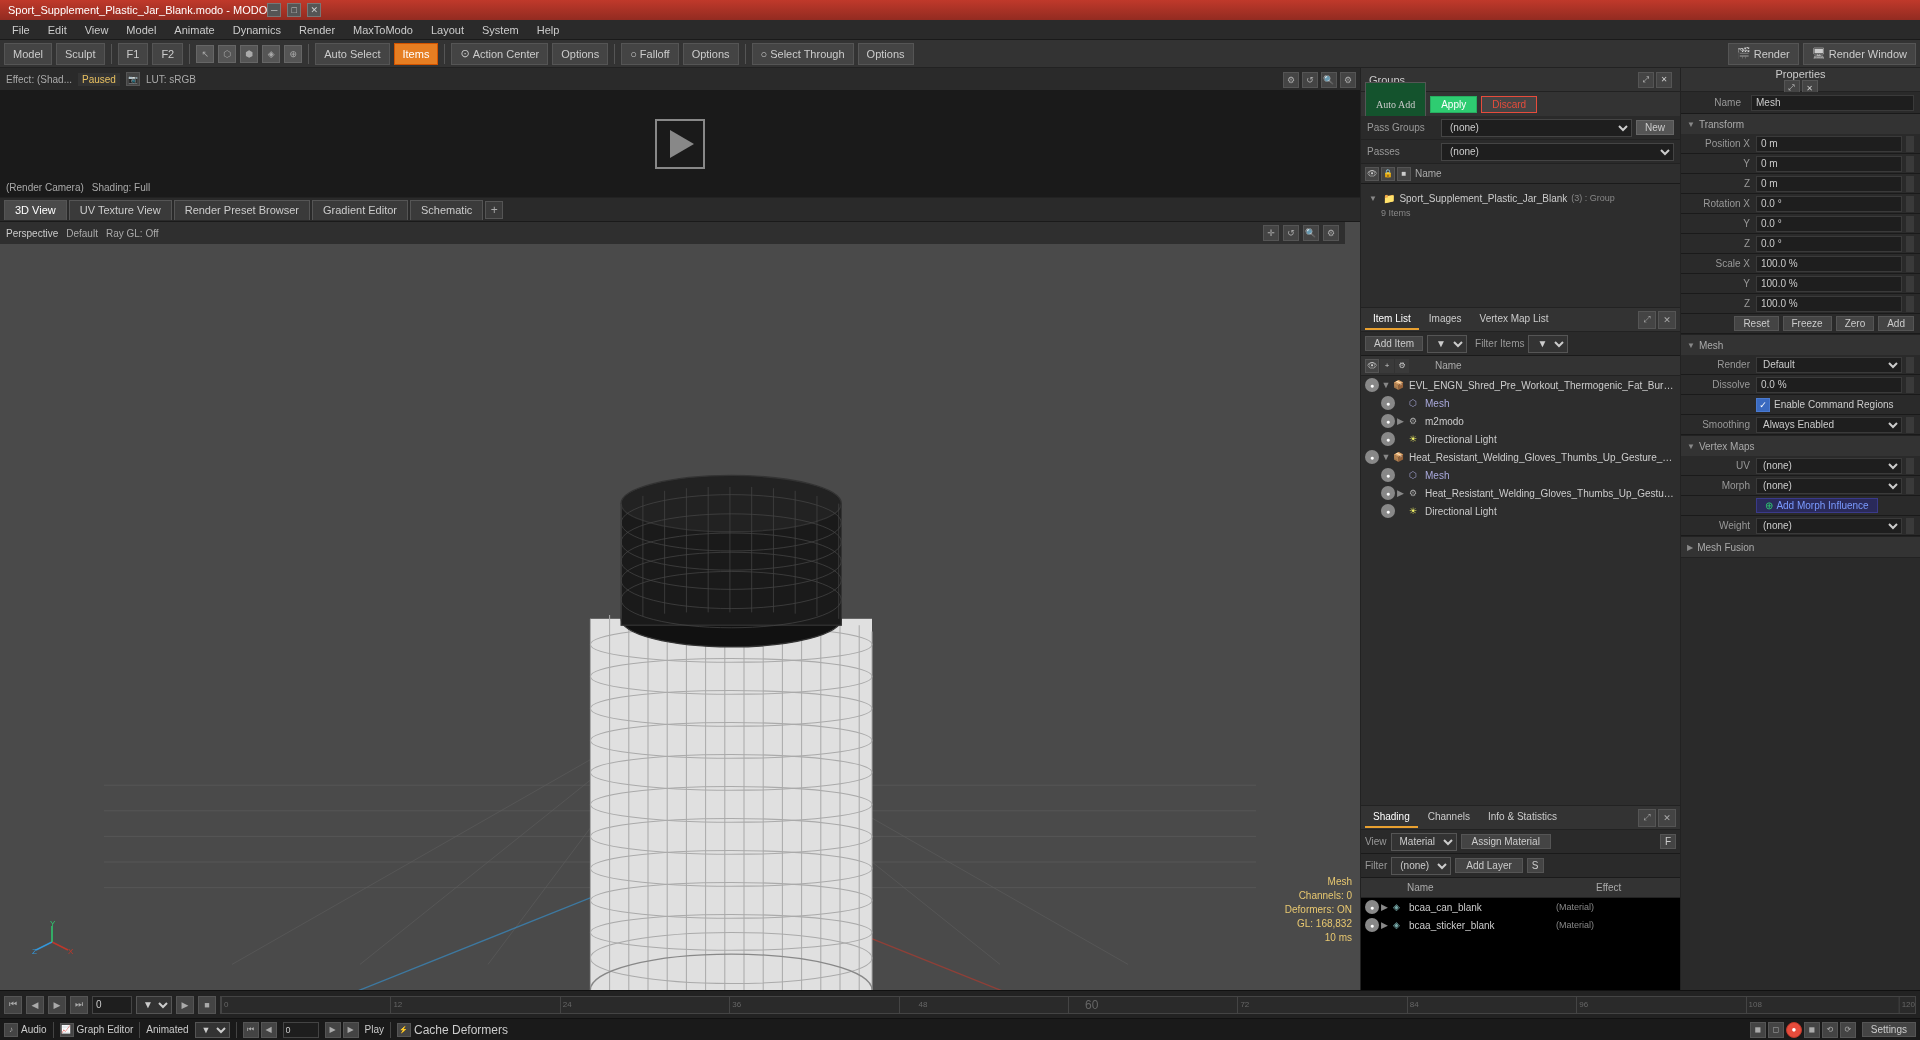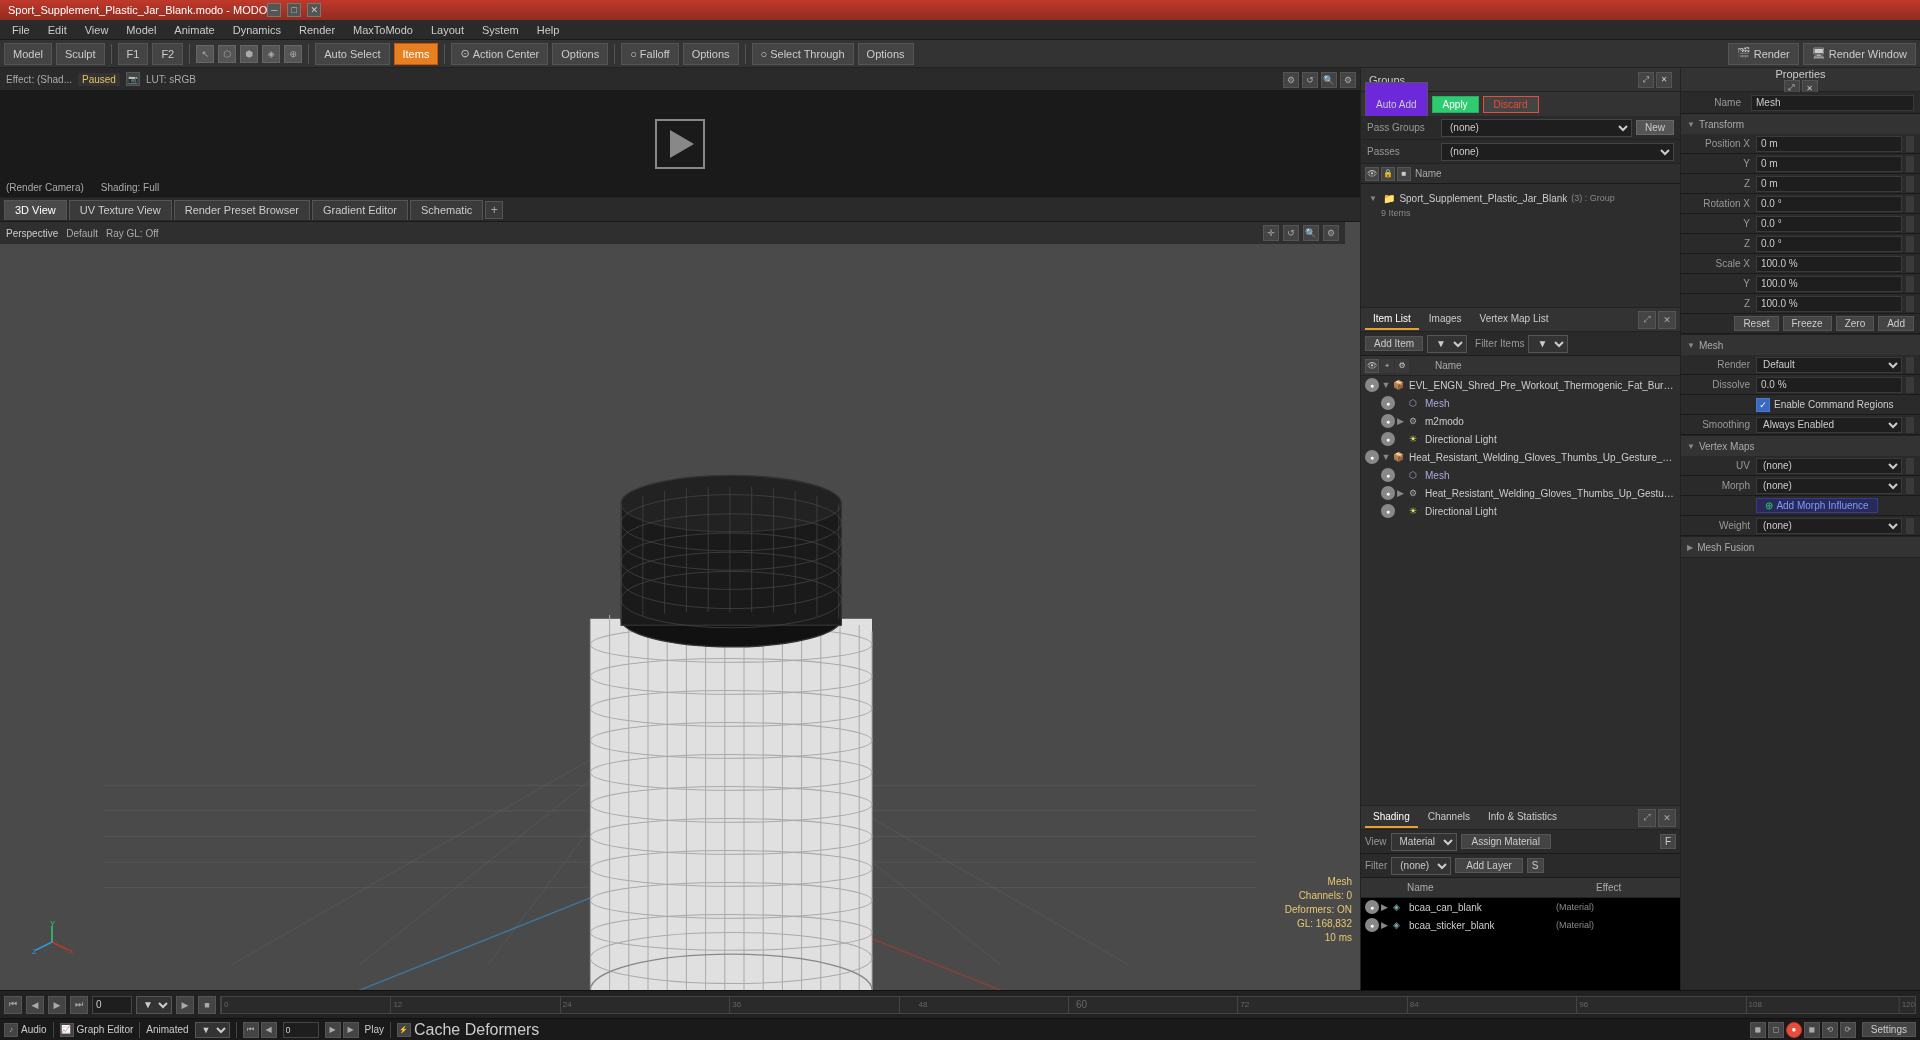--- a/index.html
+++ b/index.html
@@ -254,25 +254,26 @@
     }
 
     #new-group-row {
       height: 24px;
       background: #333;
       display: flex; align-items: center;
       padding: 0 6px; gap: 4px;
     }
     .new-group-btn {
       padding: 16px 10px;
-      background: #6d28d9;
+      background: #14532d;
       border: 1px solid #555;
       color: #ccc;
       cursor: pointer;
       font-size: 10px;
+      font-family: Liberation Serif, serif;
     }
     .apply-btn {
       padding: 2px 10px;
       background: #2ecc71;
       border: 1px solid #27ae60;
       color: white;
       cursor: pointer;
       font-size: 10px;
     }
     .discard-btn {
@@ -560,21 +561,21 @@
 
   <div id="left-panel" style="flex:1; display:flex; flex-direction:column;">
 
     <div id="preview-area">
       <div id="preview-toolbar">
         <span style="font-size:10px;color:#aaa;">Effect: (Shad...</span>
         <span style="font-size:10px;color:#e8c060;background:#333;padding:1px 4px;">Paused</span>
         <span style="width:14px;height:14px;background:#444;border:1px solid #555;display:inline-flex;align-items:center;justify-content:center;font-size:8px;color:#888;">📷</span>
         <span style="font-size:10px;color:#aaa;">LUT: sRGB</span>
       </div>
-      <div style="position:absolute;bottom:4px;left:6px;display:flex;gap:17px;font-size:10px;color:#aaa;">
+      <div style="position:absolute;bottom:4px;left:6px;display:flex;gap:8px;font-size:10px;color:#aaa;">
         <span>(Render Camera)</span>
         <span>Shading: Full</span>
       </div>
       <div class="preview-controls">
         <div class="preview-control-btn">⚙</div>
         <div class="preview-control-btn">↺</div>
         <div class="preview-control-btn">🔍</div>
         <div class="preview-control-btn">⚙</div>
       </div>
       <div class="play-button" style="margin-top:22px;">
@@ -1079,21 +1080,21 @@
   </select>
   <div style="width:18px;height:18px;background:#444;border:1px solid #555;display:flex;align-items:center;justify-content:center;font-size:9px;color:#aaa;cursor:pointer;">▶</div>
   <div style="width:18px;height:18px;background:#444;border:1px solid #555;display:flex;align-items:center;justify-content:center;font-size:9px;color:#aaa;cursor:pointer;">■</div>
   <div style="flex:1;height:18px;background:#2a2a2a;border:1px solid #444;position:relative;overflow:hidden;">
     <div style="position:absolute;top:0;left:0;right:0;display:flex;align-items:center;height:100%;">
       <span style="position:absolute;left:0%;font-size:8px;color:#666;border-left:1px solid #444;padding-left:2px;height:100%;display:flex;align-items:center;">0</span>
       <span style="position:absolute;left:10%;font-size:8px;color:#666;border-left:1px solid #444;padding-left:2px;height:100%;display:flex;align-items:center;">12</span>
       <span style="position:absolute;left:20%;font-size:8px;color:#666;border-left:1px solid #444;padding-left:2px;height:100%;display:flex;align-items:center;">24</span>
       <span style="position:absolute;left:30%;font-size:8px;color:#666;border-left:1px solid #444;padding-left:2px;height:100%;display:flex;align-items:center;">36</span>
       <span style="position:absolute;left:40%;font-size:8px;color:#666;border-left:1px solid #444;padding-left:19px;height:100%;display:flex;align-items:center;">48</span>
-      <span style="position:absolute;left:50%;font-size:10px;color:#666;border-left:1px solid #444;padding-left:7px;height:100%;display:flex;align-items:center;">60</span>
+      <span style="position:absolute;left:50%;font-size:12px;color:#666;border-left:1px solid #444;padding-left:16px;height:100%;display:flex;align-items:center;">60</span>
       <span style="position:absolute;left:60%;font-size:8px;color:#666;border-left:1px solid #444;padding-left:2px;height:100%;display:flex;align-items:center;">72</span>
       <span style="position:absolute;left:70%;font-size:8px;color:#666;border-left:1px solid #444;padding-left:2px;height:100%;display:flex;align-items:center;">84</span>
       <span style="position:absolute;left:80%;font-size:8px;color:#666;border-left:1px solid #444;padding-left:2px;height:100%;display:flex;align-items:center;">96</span>
       <span style="position:absolute;left:90%;font-size:8px;color:#666;border-left:1px solid #444;padding-left:2px;height:100%;display:flex;align-items:center;">108</span>
       <span style="position:absolute;left:100%;font-size:8px;color:#666;border-left:1px solid #444;padding-left:2px;height:100%;display:flex;align-items:center;transform:translateX(-100%);">120</span>
     </div>
   </div>
 </div>
 
 <div id="bottom-bar" style="height:22px;background:#1a1a1a;display:flex;align-items:center;padding:0 4px;gap:6px;border-top:1px solid #111;">
@@ -1118,21 +1119,21 @@
   </div>
   <input type="text" value="0" style="width: 36px; height: 16px; background: rgb(30, 30, 30); border: 1px solid rgb(68, 68, 68); color: rgb(204, 204, 204); font-size: 9px; padding: 0px 2px;">
   <div style="display:flex;gap:2px;">
     <div style="width:16px;height:16px;background:#444;border:1px solid #555;display:flex;align-items:center;justify-content:center;font-size:8px;color:#aaa;cursor:pointer;">▶</div>
     <div style="width:16px;height:16px;background:#444;border:1px solid #555;display:flex;align-items:center;justify-content:center;font-size:8px;color:#aaa;cursor:pointer;">▶</div>
   </div>
   <span style="font-size:10px;color:#ccc;">Play</span>
   <div style="width:1px;height:16px;background:#444;"></div>
   <div style="display:flex;align-items:center;gap:3px;cursor:pointer;">
     <div style="width:14px;height:14px;background:#444;border:1px solid #555;display:flex;align-items:center;justify-content:center;font-size:7px;color:#aaa;">⚡</div>
-    <span style="font-size:16px;color:#ccc;">Cache Deformers</span>
+    <span style="font-size:12px;color:#ccc;">Cache Deformers</span>
   </div>
   <div style="flex:1;"></div>
   <div style="display:flex;gap:2px;">
     <div style="width:16px;height:16px;background:#444;border:1px solid #555;display:flex;align-items:center;justify-content:center;font-size:8px;color:#aaa;cursor:pointer;">◼</div>
     <div style="width:16px;height:16px;background:#444;border:1px solid #555;display:flex;align-items:center;justify-content:center;font-size:8px;color:#aaa;cursor:pointer;">◻</div>
     <div style="width:16px;height:16px;background:#e74c3c;border:1px solid #c0392b;display:flex;align-items:center;justify-content:center;font-size:8px;color:white;cursor:pointer;border-radius:50%;">●</div>
     <div style="width:16px;height:16px;background:#444;border:1px solid #555;display:flex;align-items:center;justify-content:center;font-size:8px;color:#aaa;cursor:pointer;">◼</div>
     <div style="width:16px;height:16px;background:#444;border:1px solid #555;display:flex;align-items:center;justify-content:center;font-size:8px;color:#aaa;cursor:pointer;">⟲</div>
     <div style="width:16px;height:16px;background:#444;border:1px solid #555;display:flex;align-items:center;justify-content:center;font-size:8px;color:#aaa;cursor:pointer;">⟳</div>
   </div>

